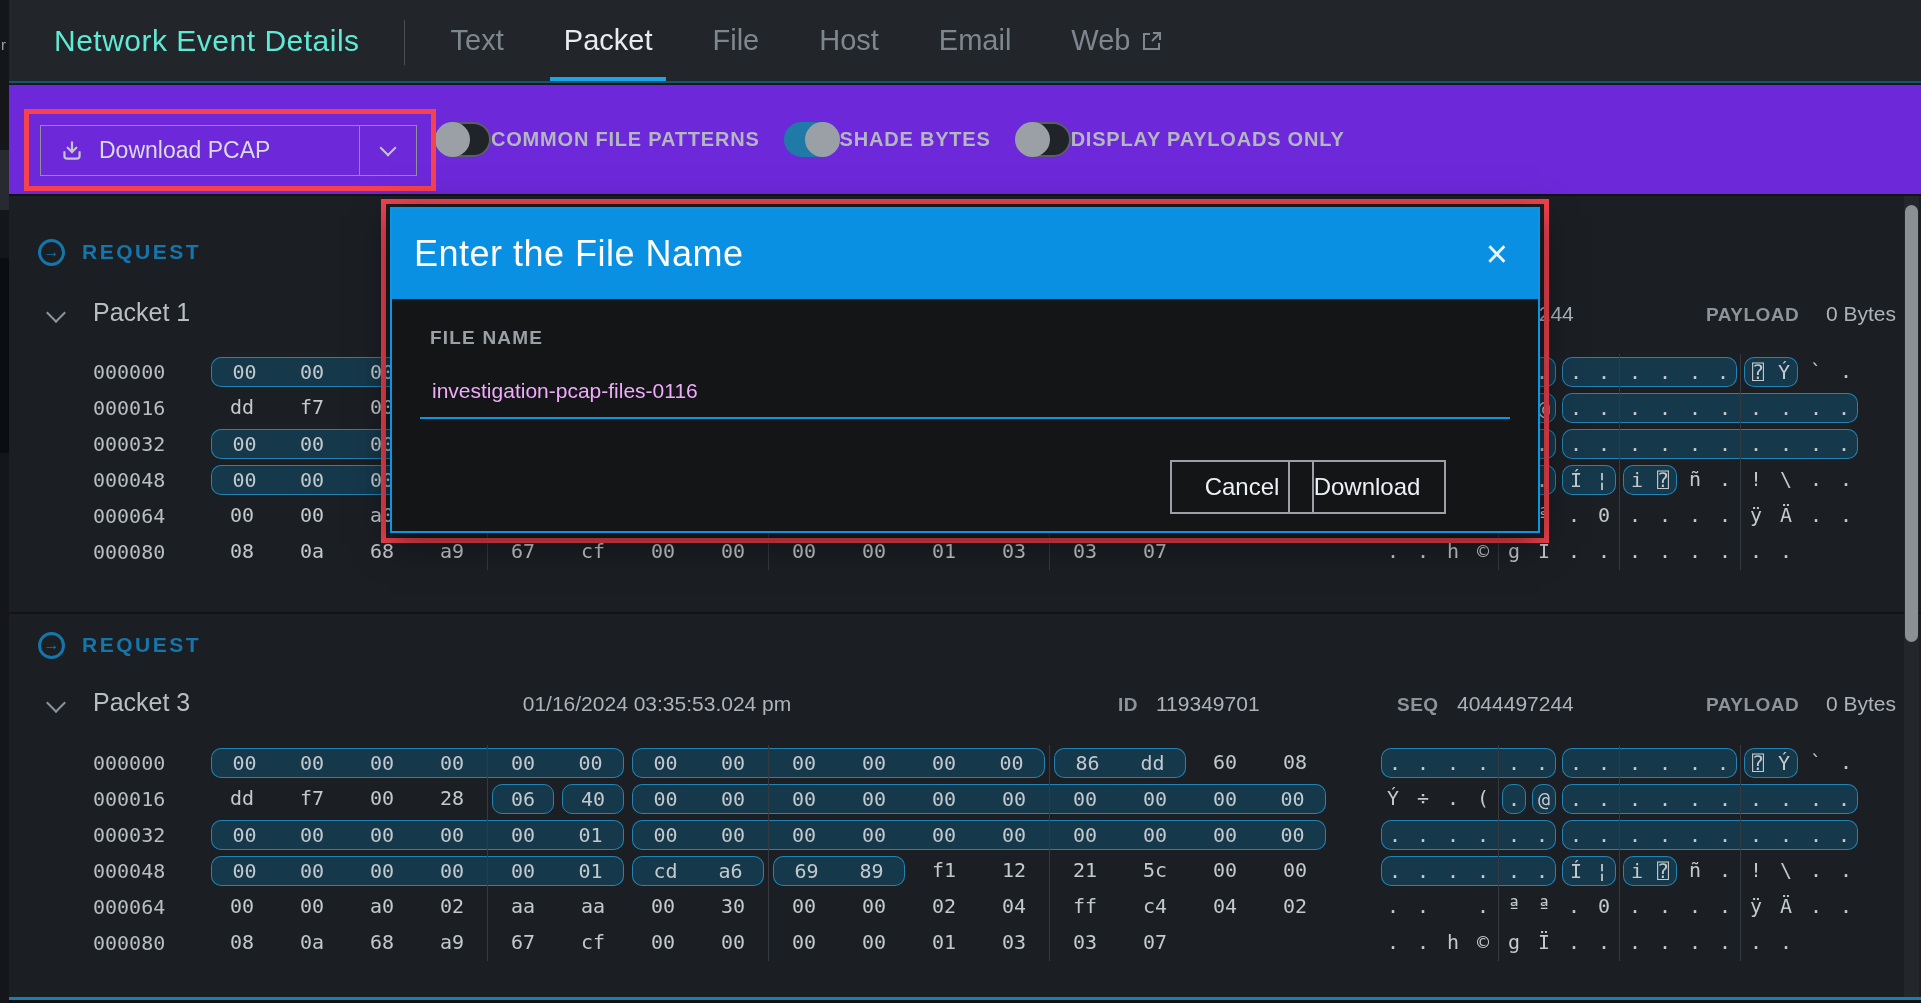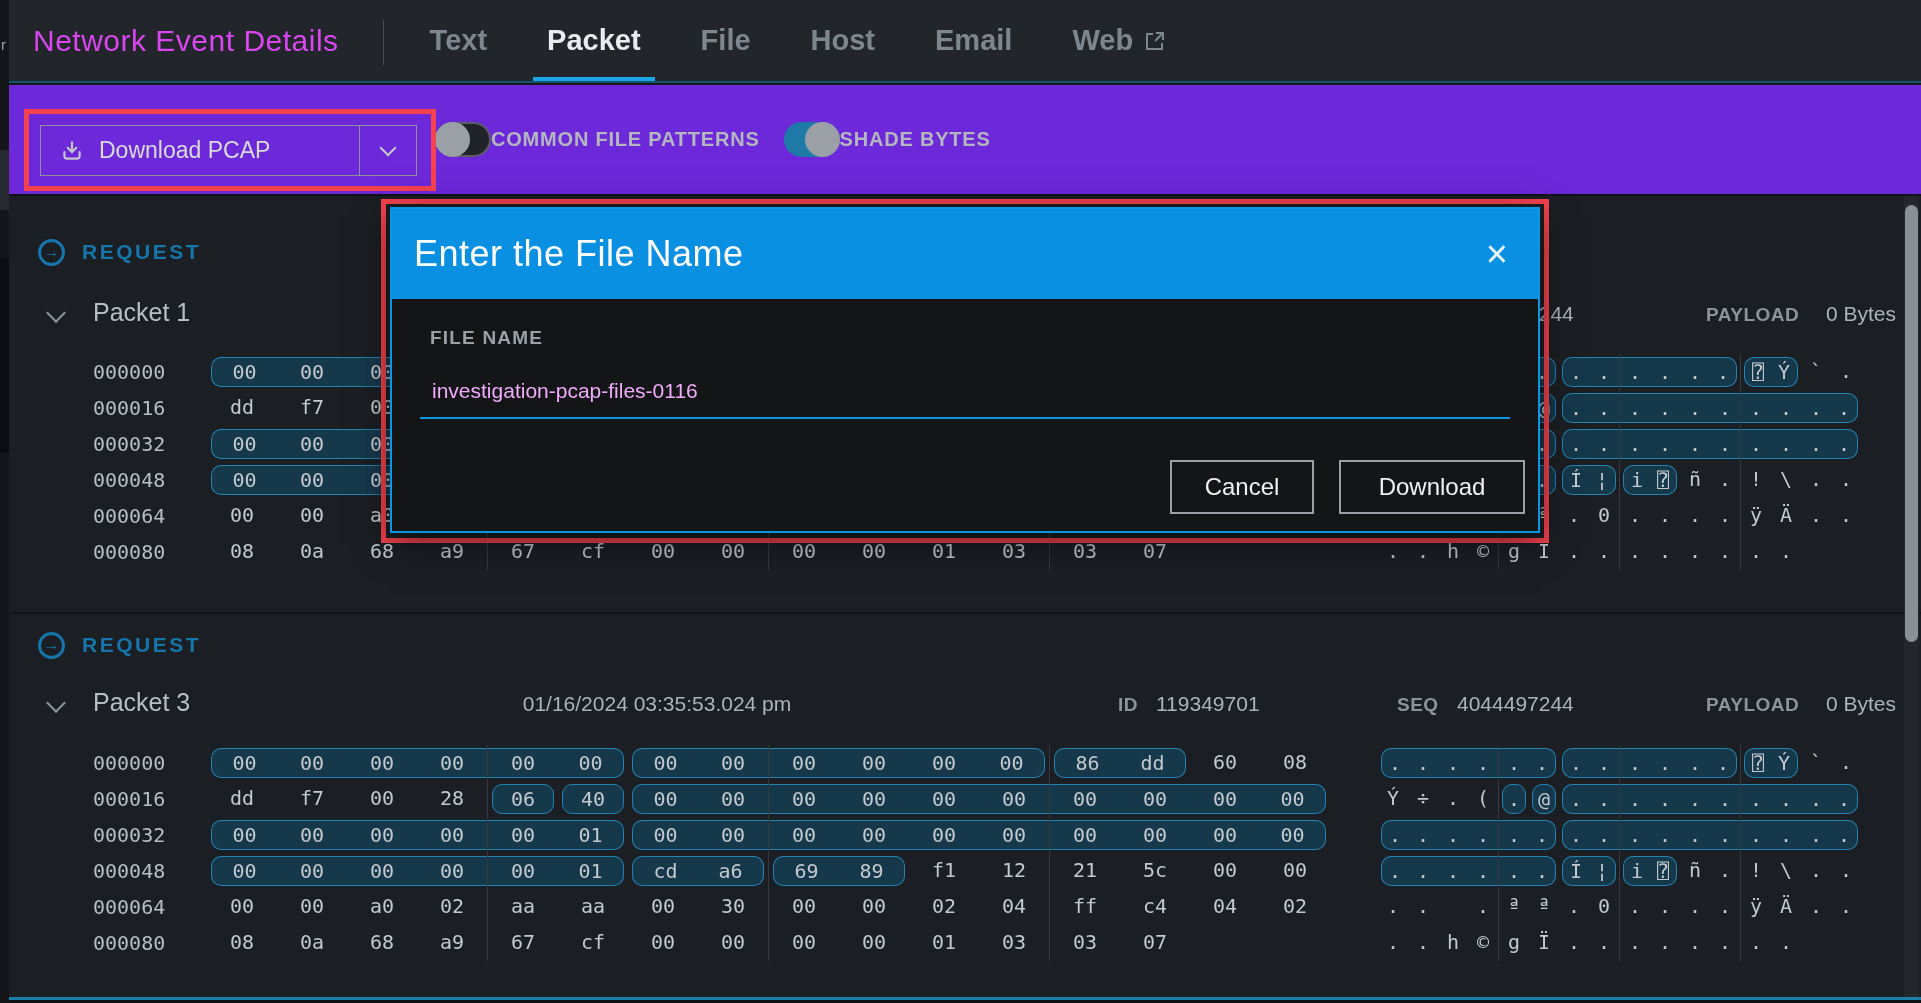--- a/index.html
+++ b/index.html
@@ -8,25 +8,25 @@
 
   
   .left-strip{position:absolute;left:0;top:0;width:9px;height:1003px;background:#14161a;z-index:5}
   .left-strip .seg1{position:absolute;top:150px;height:60px;left:0;right:0;background:#272b31}
   .left-strip .seg2{position:absolute;top:258px;height:195px;left:0;right:0;background:#0b0d10}
   .left-strip .r{position:absolute;top:36px;left:1px;color:#9aa0a5;font-size:15px}
 
   
   .header{position:absolute;left:9px;right:0;top:0;height:83px;background:#22262b;
     border-bottom:2px solid #14566f;display:flex;align-items:stretch;z-index:4}
-  .page-title{display:flex;align-items:center;margin-left:24px;font-size:30px;font-weight:300;
-    color:#d946ef;letter-spacing:.5px;white-space:nowrap}
+  .page-title{display:flex;align-items:center;margin-left:45px;font-size:30px;font-weight:300;
+    color:#5eead4;letter-spacing:.5px;white-space:nowrap}
   .title-div{width:1px;background:#4a4f55;margin:20px 0 16px 44px}
   .tab{display:flex;align-items:center;gap:11px;padding:0 14px;margin-left:32px;font-size:29px;
-    font-weight:700;color:#7e868e;cursor:pointer;white-space:nowrap}
+    font-weight:400;color:#7e868e;cursor:pointer;white-space:nowrap}
   .tab.active{color:#e9ebee;border-bottom:4px solid #1ca4e8;padding-top:4px}
   .ext-icon{display:flex;align-items:center}
 
   
   .toolbar{position:absolute;left:9px;right:0;top:85px;height:111px;background:#6d28d9;
     border-bottom:2px solid #101216;z-index:4}
   .dl-frame{position:absolute;left:15px;top:24px;width:412px;height:82px;border:5px solid #f5424e;z-index:6}
   .dl-btn{position:absolute;left:31px;top:40px;width:377px;height:51px;border:1px solid #8d9297;
     display:flex;align-items:center;color:#d9dcdf;font-size:23px;cursor:pointer;z-index:7}
   .dl-icon{margin:0 14px 0 18px;display:flex;align-items:center}
@@ -100,21 +100,21 @@
   .modal-header{height:90px;background:#0a90e2;display:flex;align-items:center}
   .modal-title{margin-left:22px;font-size:36px;font-weight:300;color:#fdfdfe;letter-spacing:.5px}
   .modal-close{margin-left:auto;margin-right:30px;font-size:38px;color:#eaf4fb;font-weight:300;cursor:pointer;line-height:1}
   .modal-body{position:relative;height:144px}
   .fn-label{position:absolute;left:38px;top:28px;font-size:19px;font-weight:bold;color:#9aa0a6;letter-spacing:1.2px}
   .fn-input{position:absolute;left:28px;right:28px;top:66px;height:54px;background:transparent;border:none;
     border-bottom:2px solid #0d94e2;color:#f0abfc;font-size:21px;padding:0 12px;font-family:inherit;outline:none}
   .modal-btn{position:absolute;top:251px;height:54px;border:2px solid #9aa0a6;background:transparent;
     color:#eef1f4;font-size:24px;font-family:inherit;cursor:pointer}
   .btn-cancel{left:778px;width:144px}
-  .btn-download{left:947px;width:186px}
+  .btn-download{left:896px;width:158px}
 </style>
 </head>
 <body>
 
 <div class="left-strip">
   <div class="seg1"></div>
   <div class="seg2"></div>
   <span class="r">r</span>
 </div>
 
@@ -160,20 +160,26 @@
           <div class="knob"></div>
         </div>
       <span class="tg-label">COMMON FILE PATTERNS</span>
     </div>
     <div class="tg-group">
       <div class="toggle on">
           <div class="knob"></div>
         </div>
       <span class="tg-label">SHADE BYTES</span>
     </div>
+    <div class="tg-group">
+      <div class="toggle">
+          <div class="knob"></div>
+        </div>
+      <span class="tg-label">DISPLAY PAYLOADS ONLY</span>
+    </div>
   </div>
 </div>
 
 <div class="content">
 
   <div class="req req1">
     <div class="req-icon">→</div>
     <div class="req-label">REQUEST</div>
   </div>
   <div class="pkrow pkrow1">

